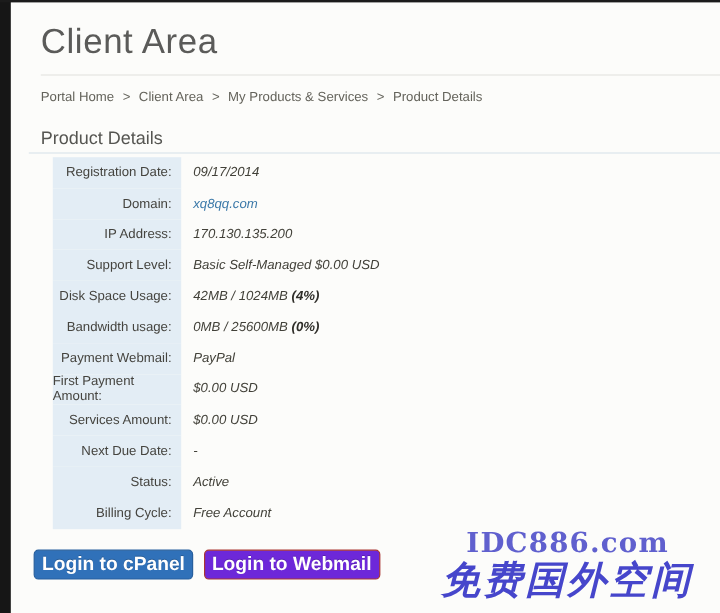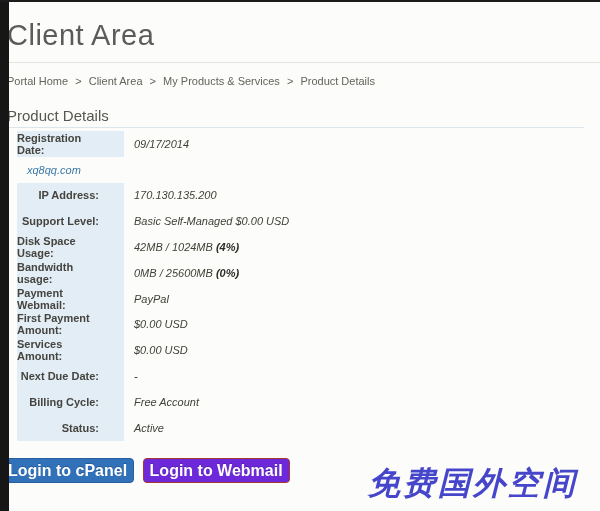--- a/index.html
+++ b/index.html
@@ -12,21 +12,21 @@
     color:#44433e;
   }
   .left-strip {
     position:absolute; left:0; top:0; width:9px; height:511px;
     background:#161616;
   }
   .top-strip {
     position:absolute; left:0; top:0; width:600px; height:2px;
     background:#1b1b1b;
   }
-  .content { margin-left:7px; margin-right:0; }
+  .content { margin-left:34px; margin-right:0; }
   .page-title {
     padding-top:19px;
     font-size:29px; line-height:32px;
     font-weight:300;
     color:#5b5b59;
     letter-spacing:0.5px;
   }
   .title-divider {
     margin-top:11px;
     border:none; border-top:1px solid #e4e4e1;
@@ -51,24 +51,23 @@
   }
   .details-table { margin-top:3px; margin-left:10px; }
   .row {
     display:flex; align-items:center;
     height:25.8px;
     font-size:11px;
   }
   .cell-label {
     flex:0 0 107px; width:107px; height:100%;
     display:flex; align-items:center; justify-content:flex-end;
-    padding-right:25px;
+    padding-right:8px;
     background:#e3edf5;
     color:#45443f;
-    font-weight:bold;
   }
   .cell-value { padding-left:10px; color:#424139;font-style:italic; }
   .cell-value .link { color:#3a78a8; cursor:pointer; }
   .cell-value b { font-weight:bold; color:#2f2e29; }
   .buttons { margin-top:17px; margin-left:-6px; }
   .btn {
     display:inline-block;
     font-family:"Liberation Sans", sans-serif;
     font-size:16px; font-weight:bold; color:#ffffff;
     padding:5px 6px; line-height:13px;
@@ -119,20 +118,21 @@
 
   <h2 class="section-title">Product Details</h2>
   <div class="heading-divider"></div>
 
   <div class="details-table">
       <div class="row">
         <div class="cell-label">Registration Date:</div>
         <div class="cell-value"><span>09/17/2014</span></div>
       </div>
       <div class="row">
+        <div class="cell-label">Domain:</div>
         <div class="cell-value"><span class="link">xq8qq.com</span></div>
       </div>
       <div class="row">
         <div class="cell-label">IP Address:</div>
         <div class="cell-value"><span>170.130.135.200</span></div>
       </div>
       <div class="row">
         <div class="cell-label">Support Level:</div>
         <div class="cell-value"><span>Basic Self-Managed $0.00 USD</span></div>
       </div>
@@ -154,30 +154,31 @@
       </div>
       <div class="row">
         <div class="cell-label">Services Amount:</div>
         <div class="cell-value"><span>$0.00 USD</span></div>
       </div>
       <div class="row">
         <div class="cell-label">Next Due Date:</div>
         <div class="cell-value"><span>-</span></div>
       </div>
       <div class="row">
+        <div class="cell-label">Status:</div>
+        <div class="cell-value"><span>Active</span></div>
+      </div>
+      <div class="row">
         <div class="cell-label">Billing Cycle:</div>
         <div class="cell-value"><span>Free Account</span></div>
-      </div>
-      <div class="row">
-        <div class="cell-label">Status:</div>
-        <div class="cell-value"><span>Active</span></div>
       </div>
     </div>
 
   <div class="buttons">
     <span class="btn btn-cpanel">Login to cPanel</span>
     <span class="btn btn-webmail">Login to Webmail</span>
   </div>
 </div>
 
 <div class="watermark">
+  <div class="wm-site">IDC886.com</div>
   <div class="wm-caption">免费国外空间</div>
 </div>
 
 </body></html>

